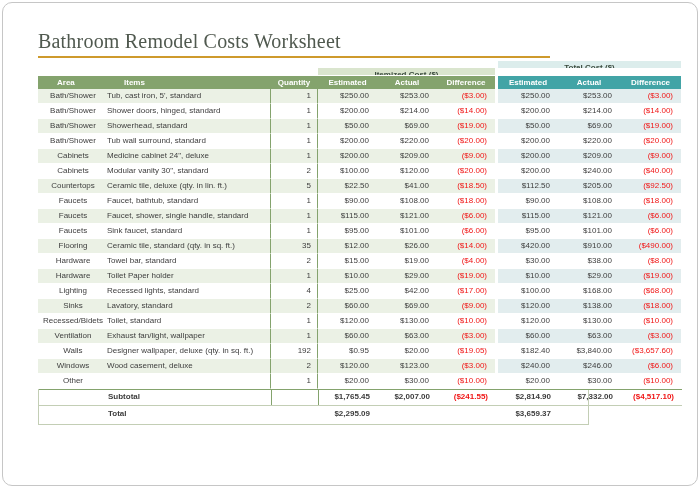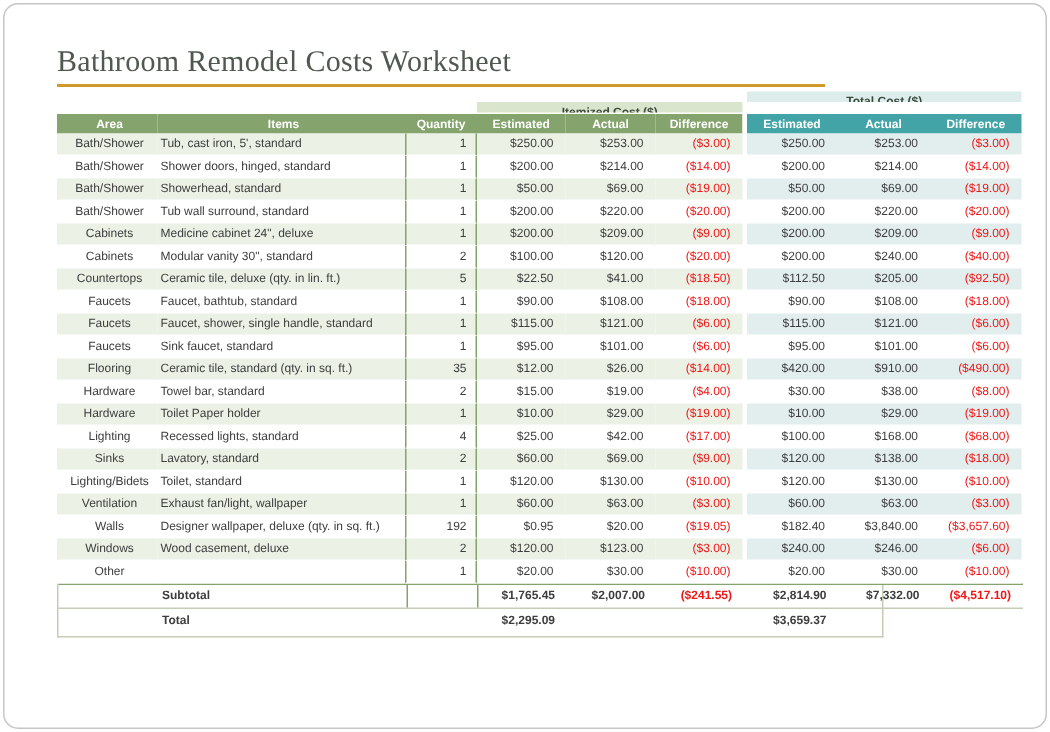--- a/index.html
+++ b/index.html
@@ -31,21 +31,21 @@
   .group-row{height:14px;margin-top:1px;}
   .group-row .cell{line-height:13px;font-weight:bold;text-align:center;color:#39493c;}
   .g-item{grid-column:4/7;background:var(--group_green,#DAE5CE);}
   .g-total{grid-column:8/11;background:var(--group_teal,#DCEDEC);}
 
   
   .head-row{height:13px;margin-top:1px;}
   .head-row .cell{font-weight:bold;color:#ffffff;line-height:13px;text-align:center;}
   .head-row .h-left{background:var(--header_green,#84A36D);}
   .head-row .h-teal{background:var(--header_teal,#42A4A6);}
-  .head-row .al{text-align:center;padding-left:3px;}
+  .head-row .al{text-align:left;padding-left:19px;}
   .head-row .gapc{background:#fff;}
 
   
   .data-row{height:15px;}
   .data-row .cell{border-bottom:1px solid #ffffff;line-height:14px;}
   .c-area{text-align:center;padding-left:3px;}
   .c-items{text-align:left;padding-left:2px;}
   .c-qty{text-align:right;padding-right:6px;
     border-left:1px solid var(--header_green,#84A36D)!important;
     border-right:1px solid var(--header_green,#84A36D)!important;}
@@ -268,21 +268,21 @@
         <div class="cell c-qty">2</div>
         <div class="cell c-i_est">$60.00</div>
         <div class="cell c-i_act">$69.00</div>
         <div class="cell c-i_diff">($9.00)</div>
         <div class="cell c-gap"></div>
         <div class="cell c-t_est">$120.00</div>
         <div class="cell c-t_act">$138.00</div>
         <div class="cell c-t_diff">($18.00)</div>
       </div>
       <div class="row data-row">
-        <div class="cell c-area">Lighting/Bidets</div>
+        <div class="cell c-area">Recessed/Bidets</div>
         <div class="cell c-items">Toilet, standard</div>
         <div class="cell c-qty">1</div>
         <div class="cell c-i_est">$120.00</div>
         <div class="cell c-i_act">$130.00</div>
         <div class="cell c-i_diff">($10.00)</div>
         <div class="cell c-gap"></div>
         <div class="cell c-t_est">$120.00</div>
         <div class="cell c-t_act">$130.00</div>
         <div class="cell c-t_diff">($10.00)</div>
       </div>

